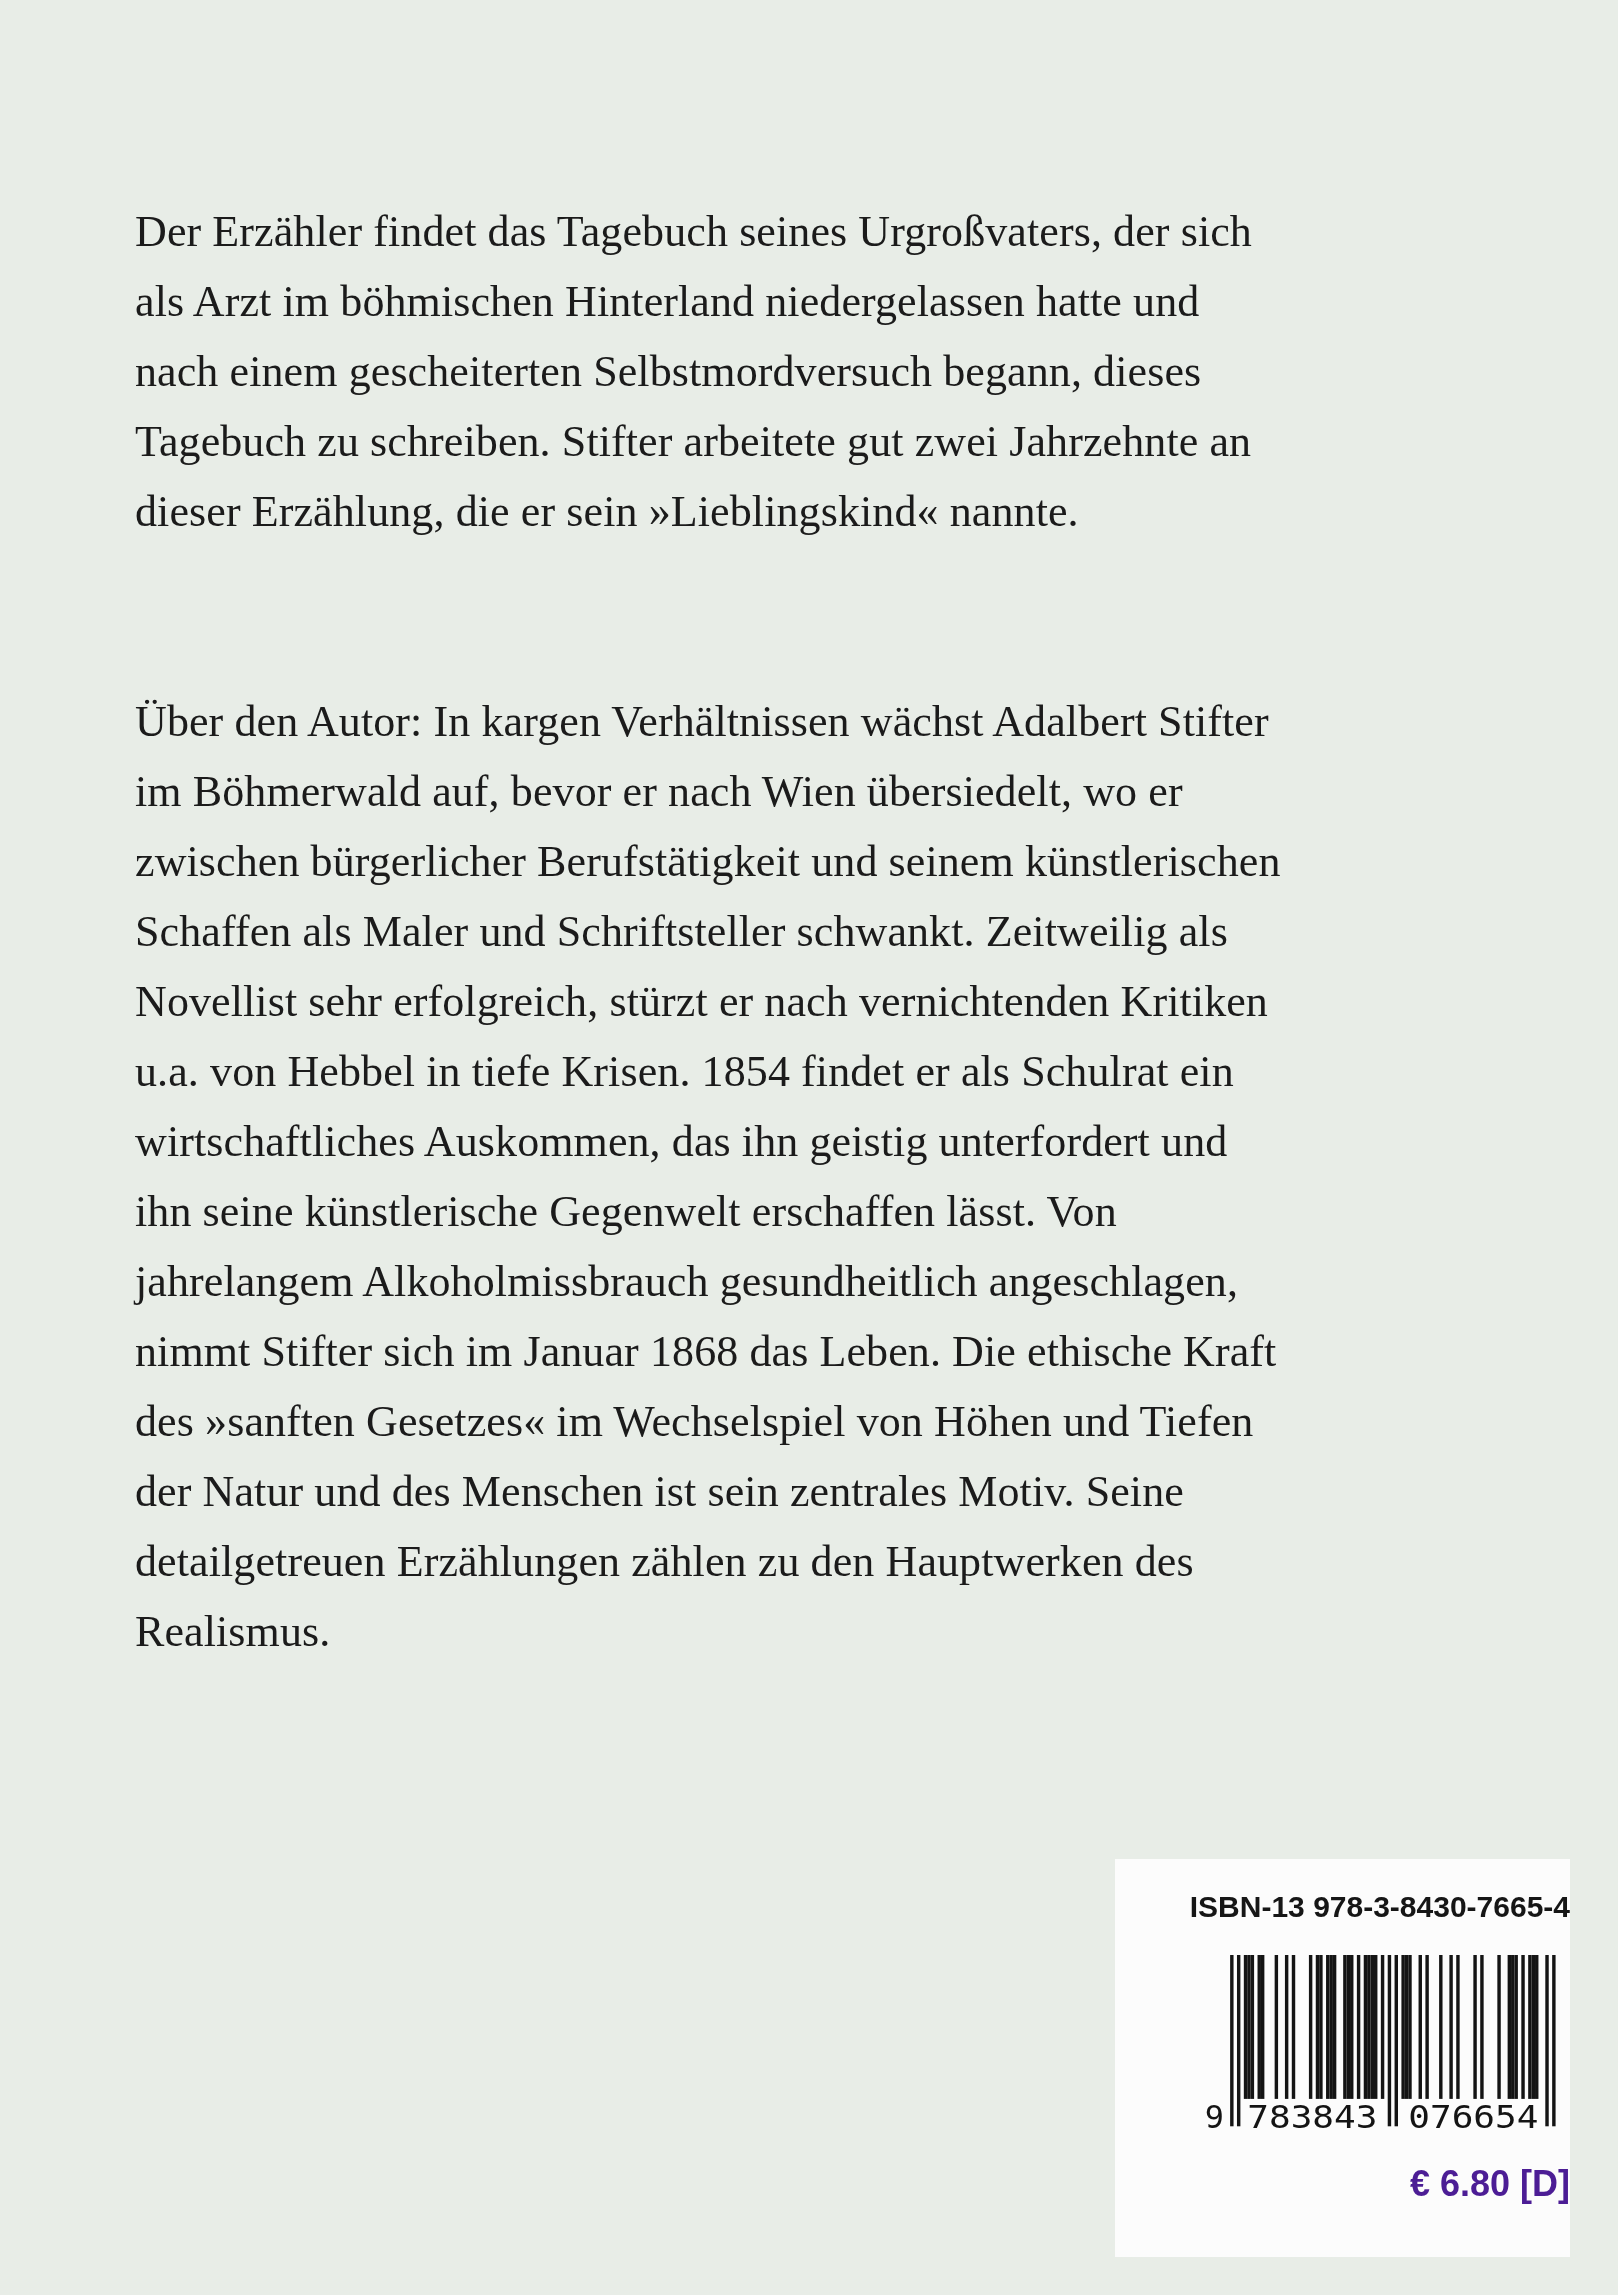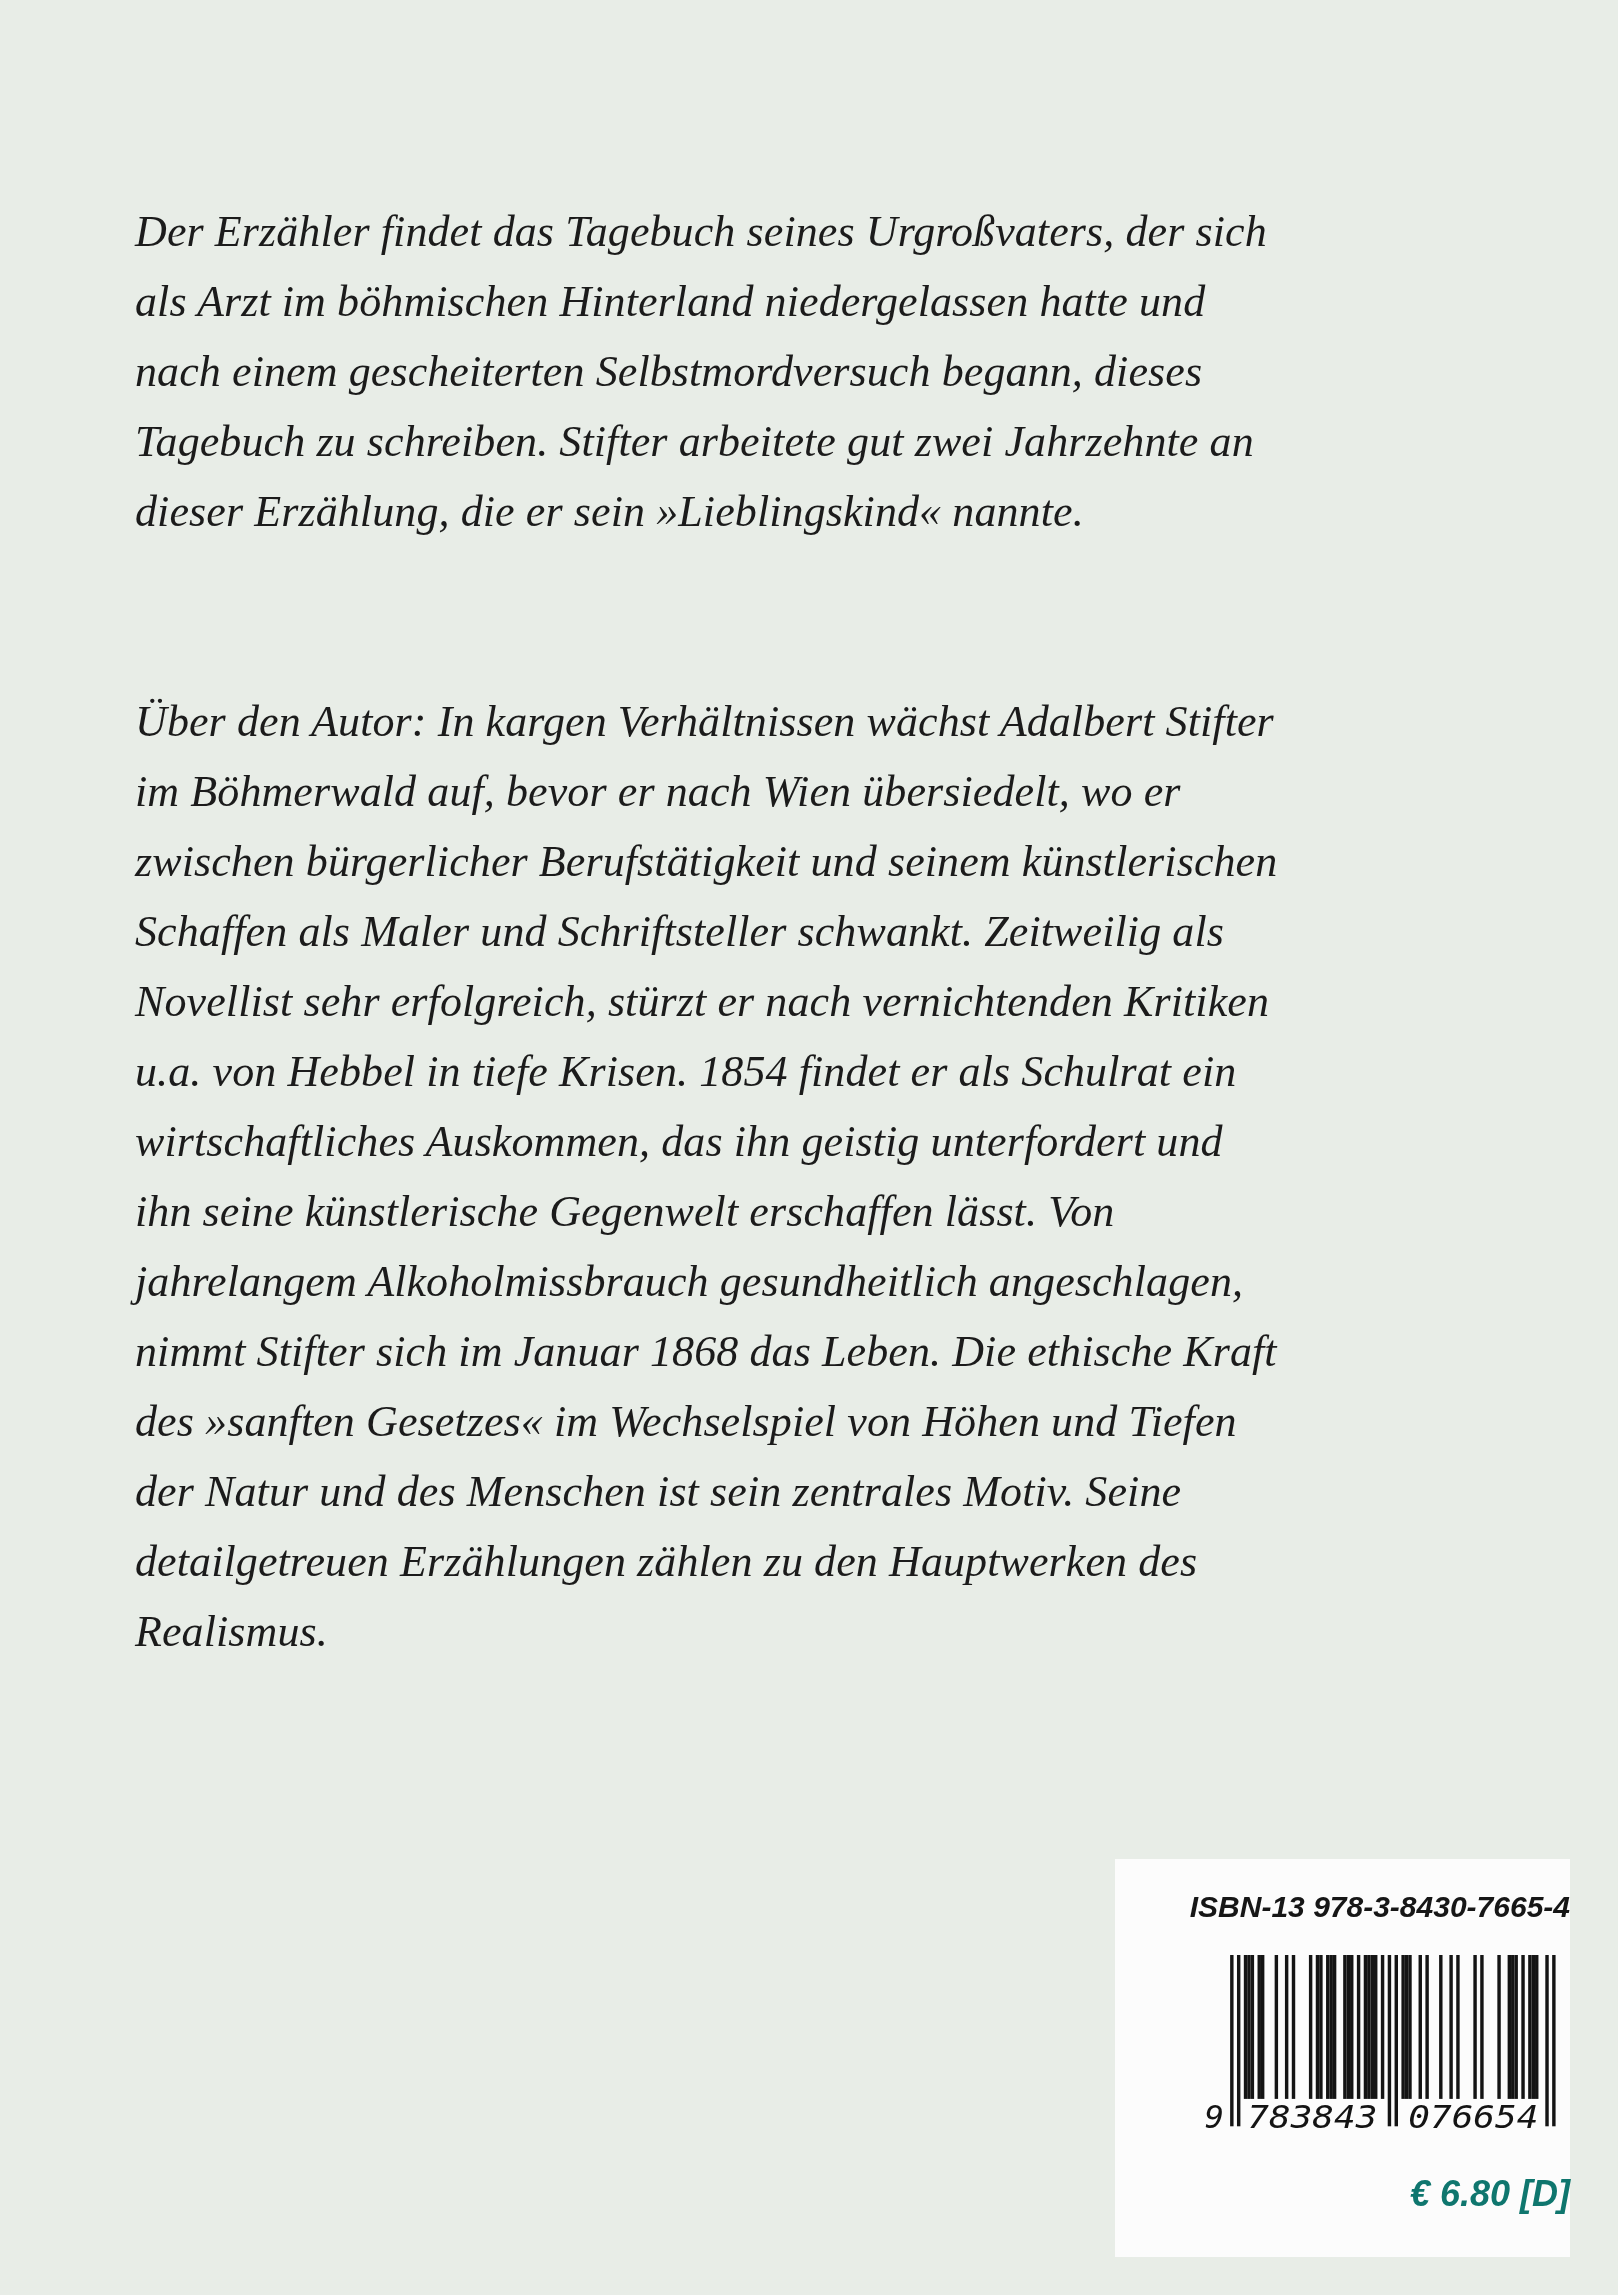--- a/index.html
+++ b/index.html
@@ -6,21 +6,20 @@
   body {
     width: 1618px; height: 2295px;
     background: var(--bg, #e8ede7);
   }
   .page {
     position: relative;
     width: 1572px; height: 2295px;
     overflow: hidden;
     font-family: "Liberation Serif", serif;
     color: var(--ink, #1b1b1b);
-    font-style: italic;
   }
   .blurb {
     position: absolute;
     left: 135px; top: 127px;
     width: 1484px;
     font-size: 44px;
     line-height: 70px;
     white-space: pre-line;
     letter-spacing: 0.1px;
   }
@@ -39,25 +38,25 @@
   .isbn-label {
     margin-top: 31px;
     font-family: "Liberation Sans", sans-serif;
     font-weight: 700;
     font-size: 30px;
     white-space: nowrap;
     color: #161616;
   }
   .barcode { margin-top: 31px; line-height: 0; }
   .price {
-    margin-top: 33px;
+    margin-top: 23px;
     font-family: "Liberation Sans", sans-serif;
     font-weight: 700;
     font-size: 36px;
-    color: #0f766e;
+    color: #4c1d95;
   }
   #barcode-svg rect { fill: #141414; }
   #barcode-svg text {
     font-family: "DejaVu Sans Mono", monospace;
     font-size: 9.3px;
     fill: #141414;
   }
 </style>
 </head>
 <body>

